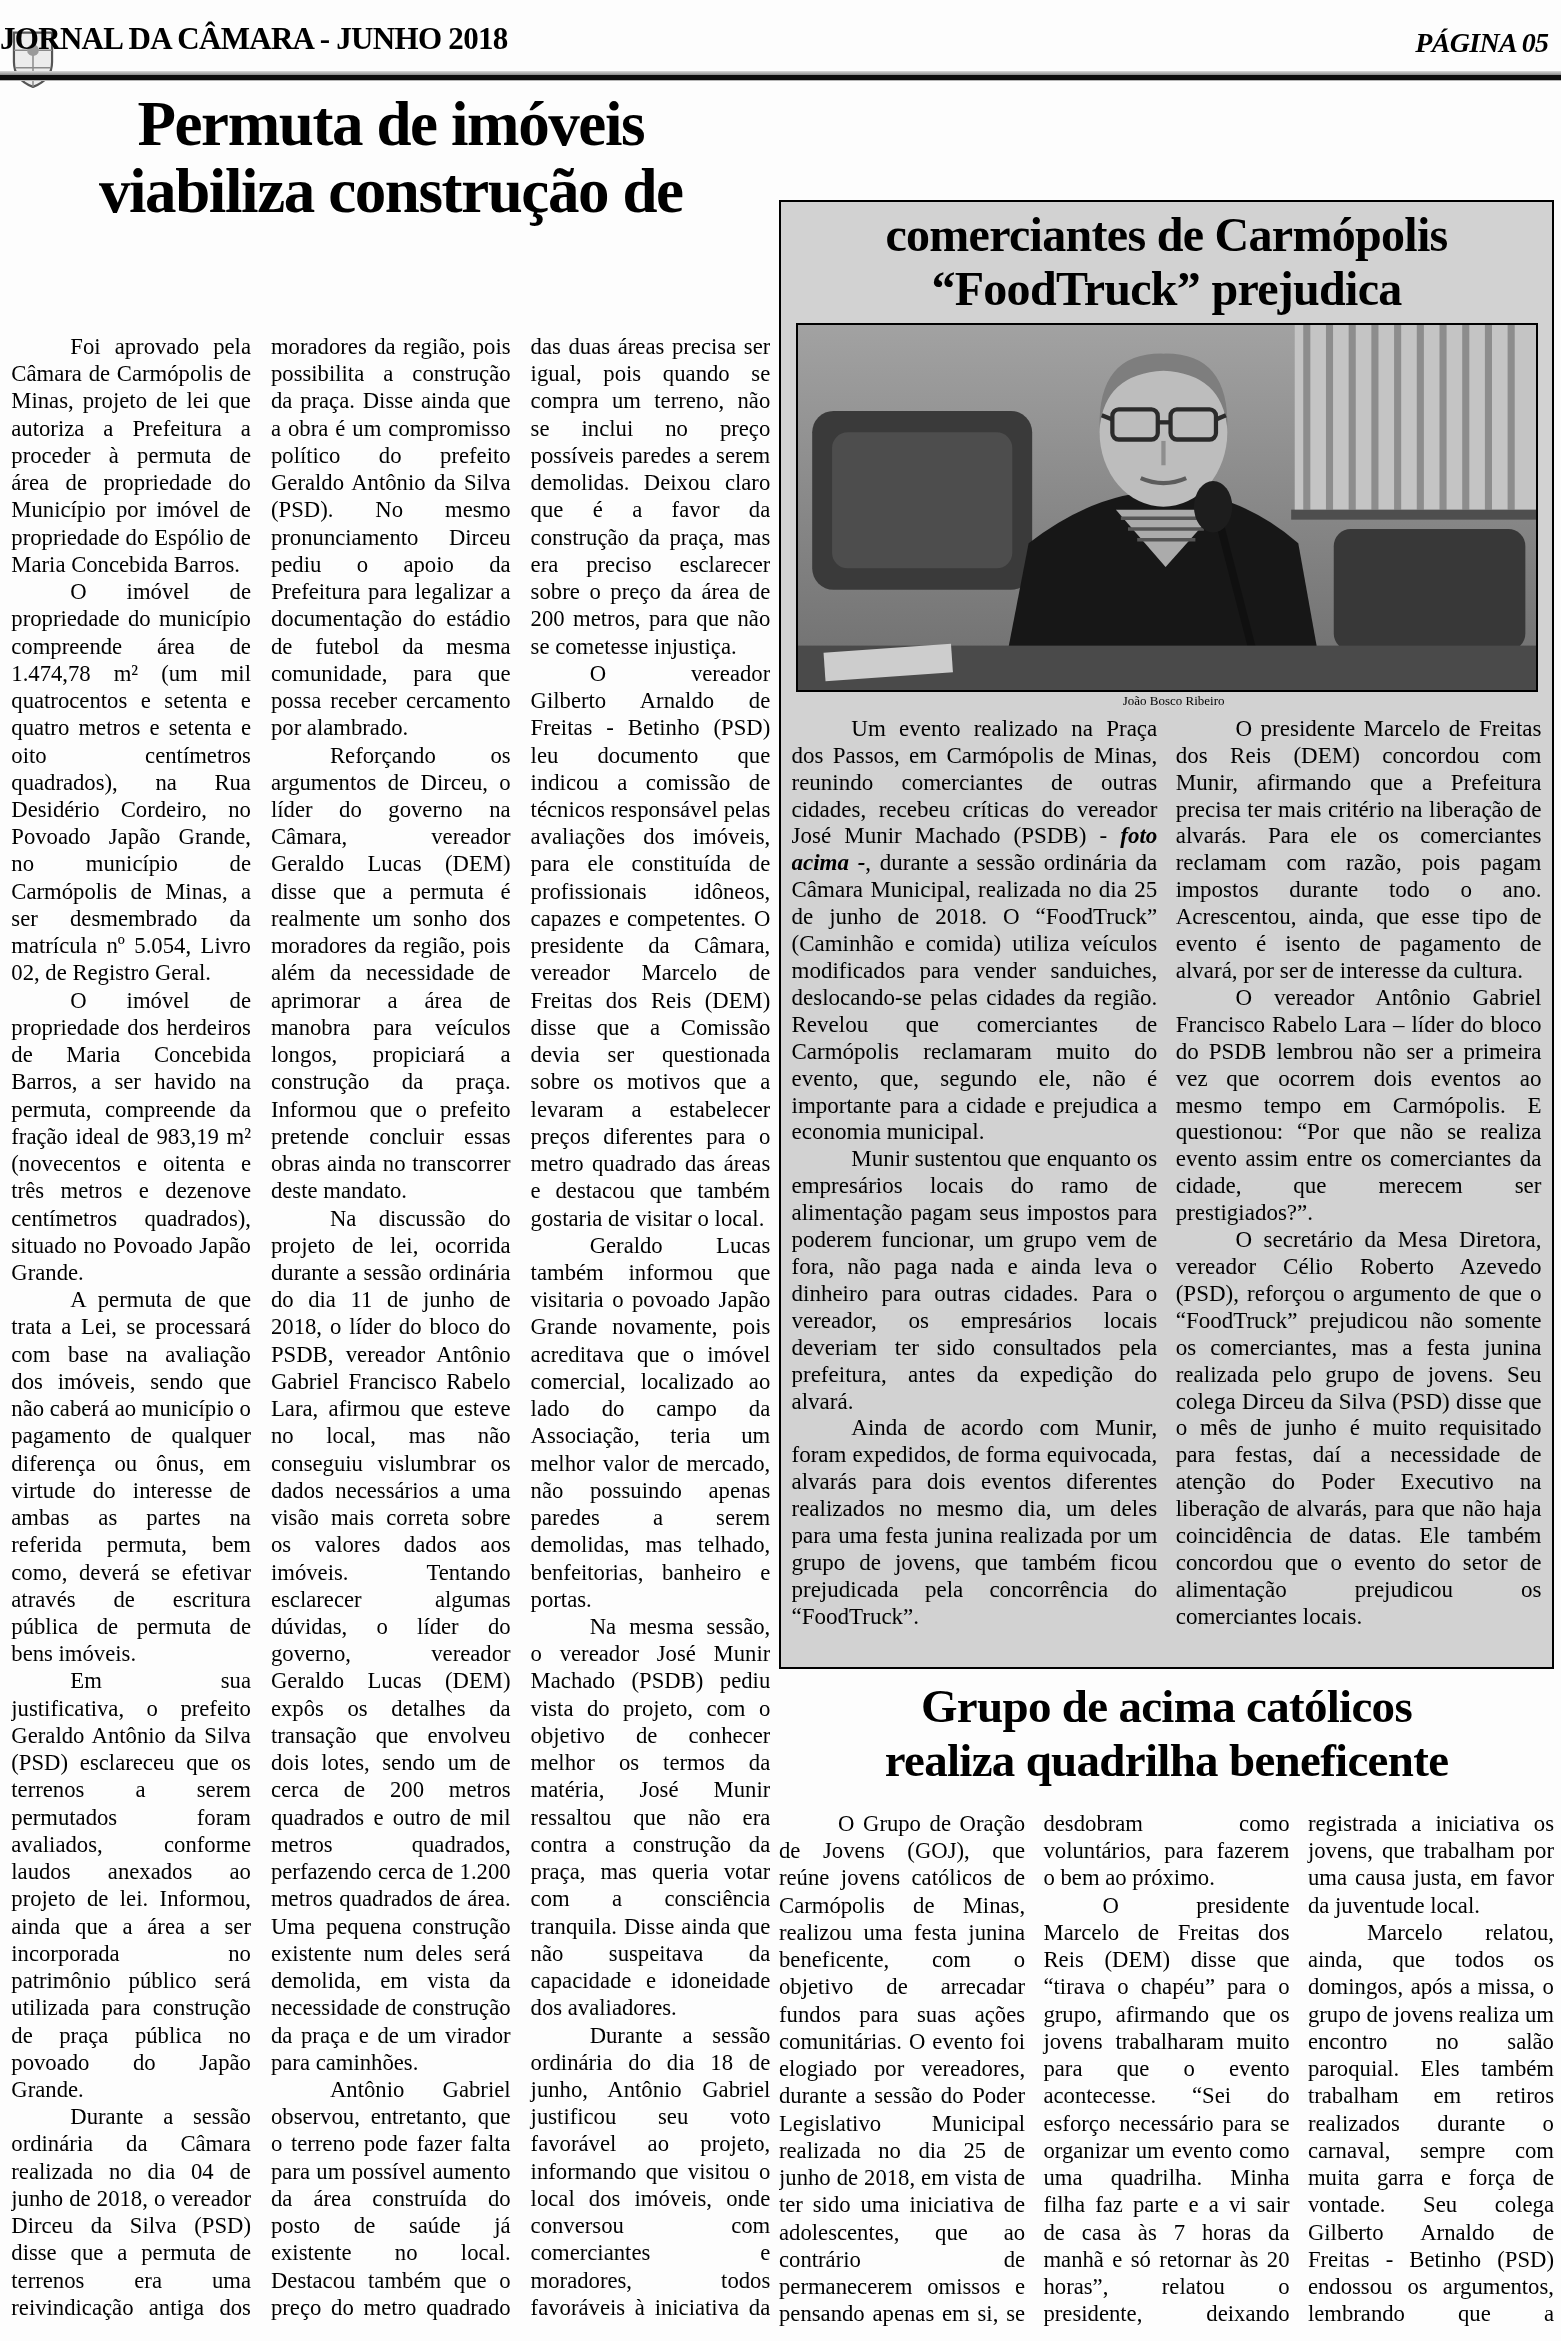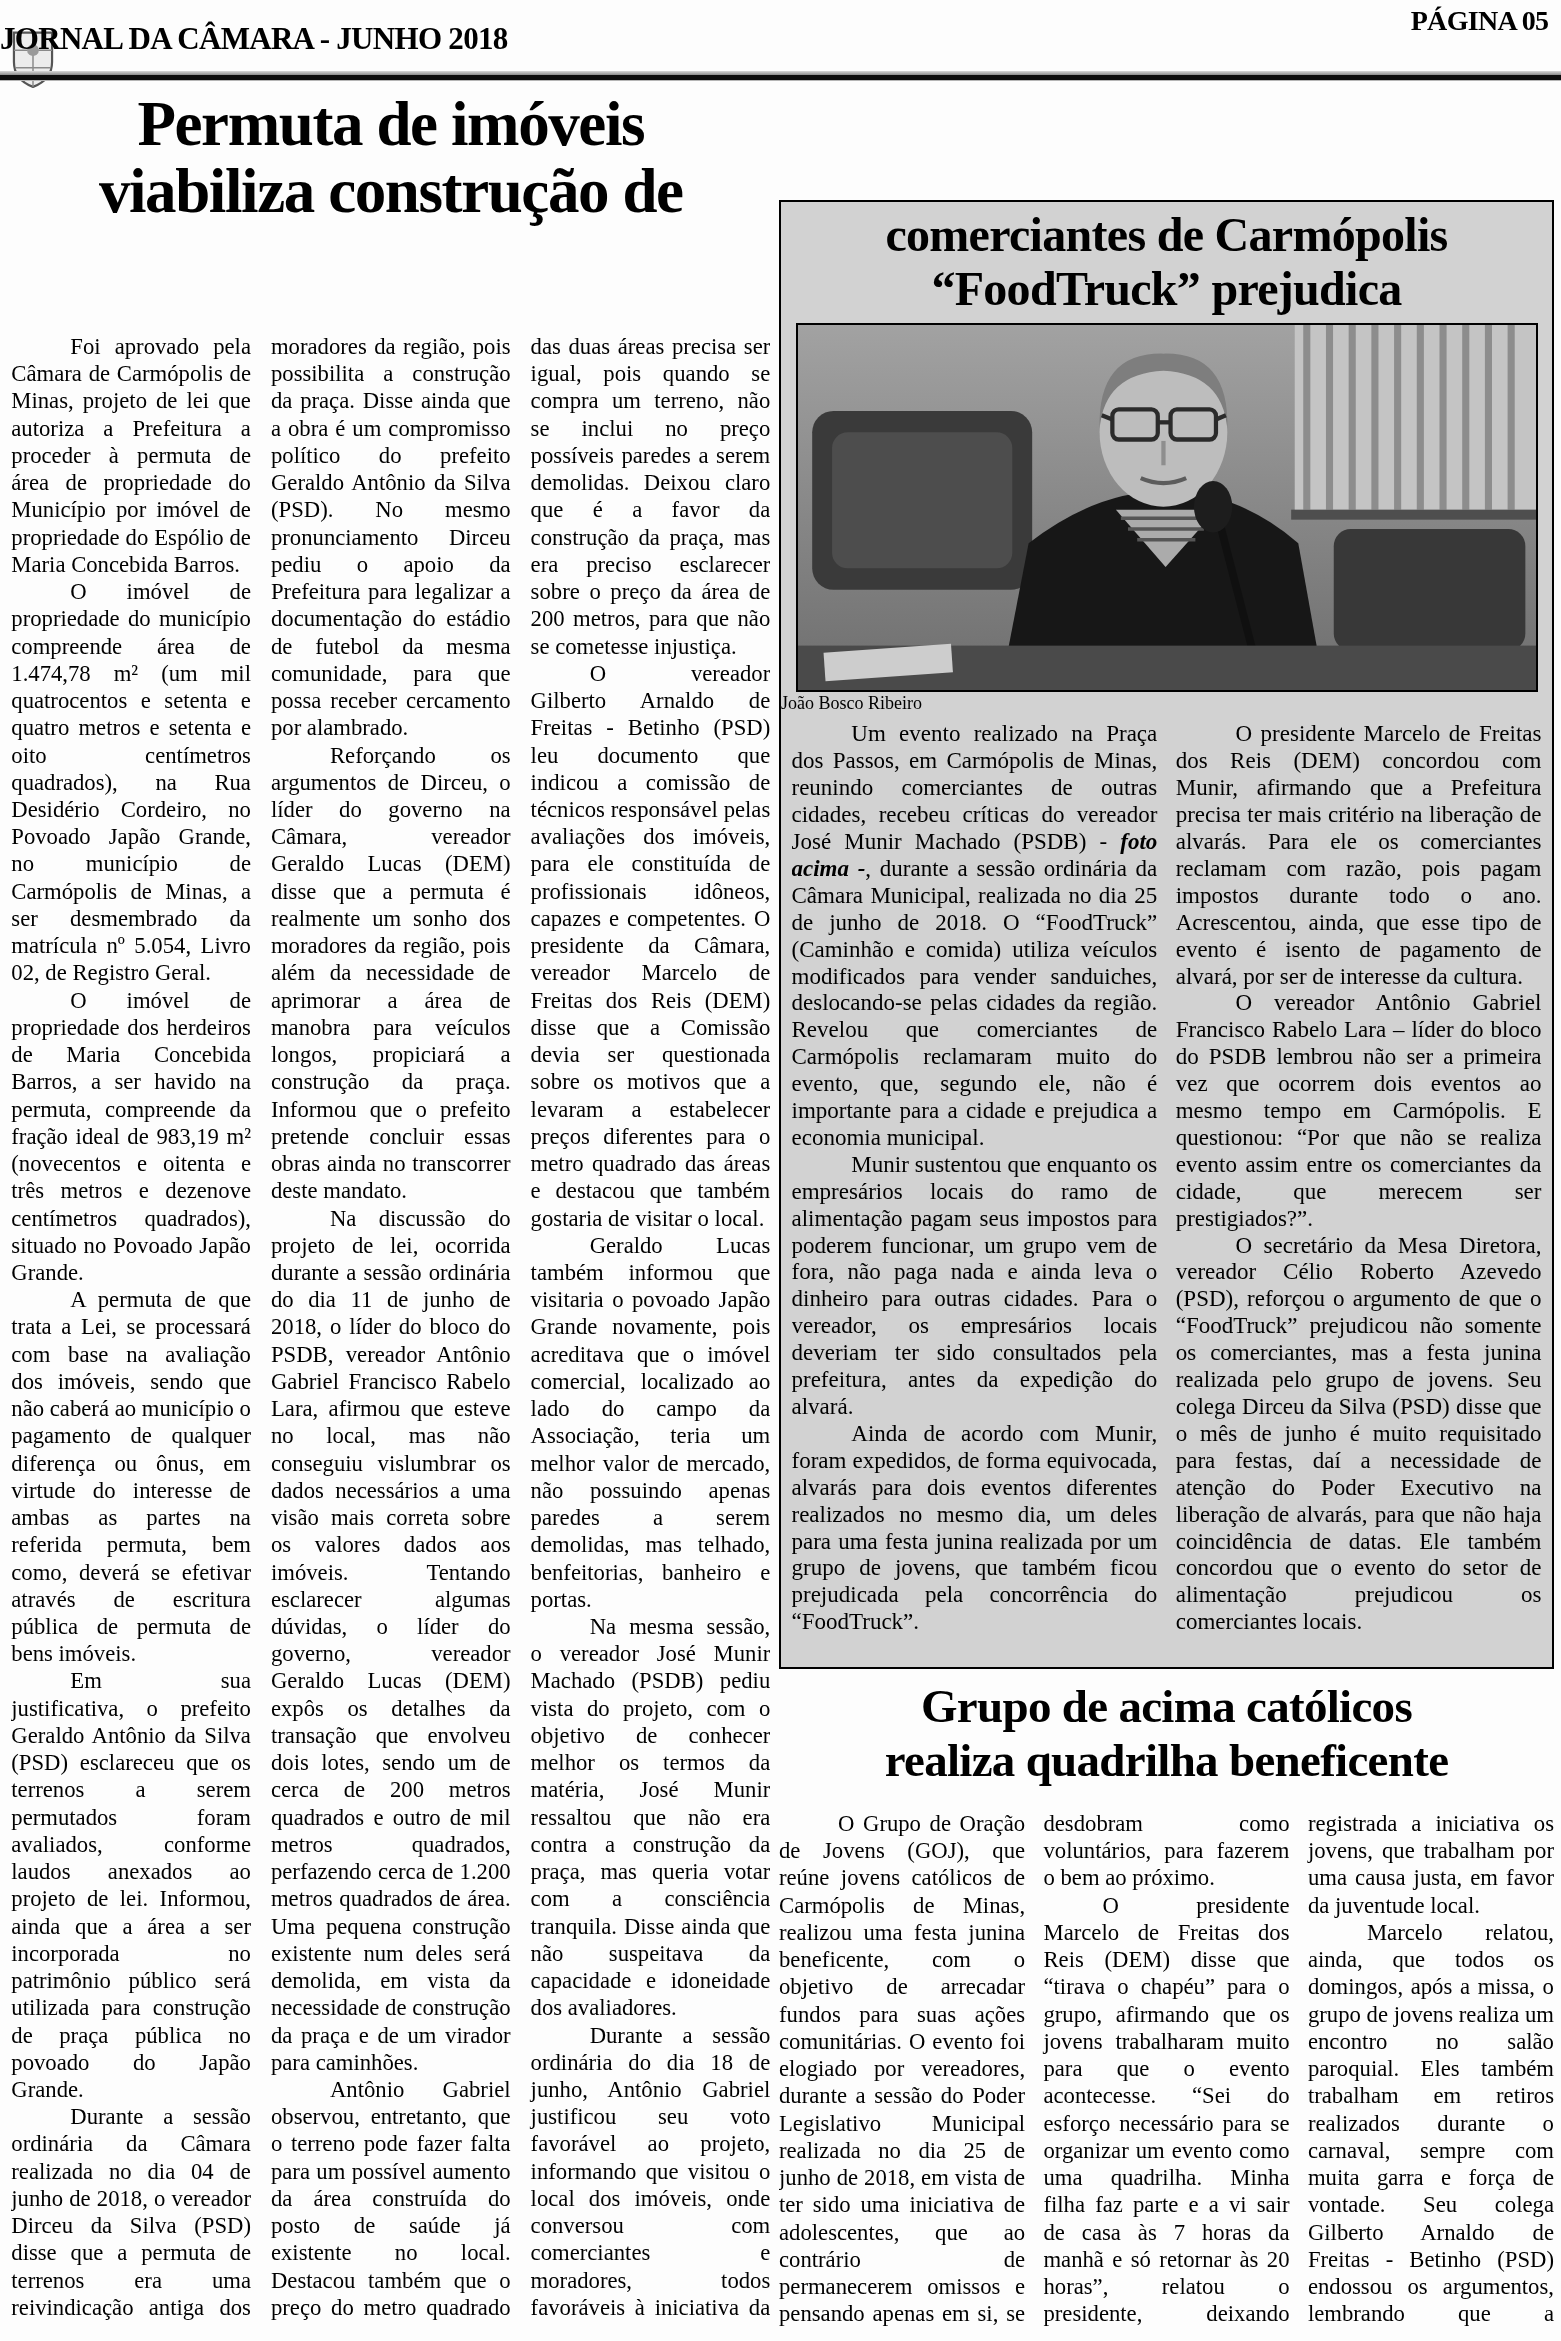--- a/index.html
+++ b/index.html
@@ -6,21 +6,21 @@
   .page{
     position:relative;width:1561px;height:2342px;background:#fdfdfd;
     font-family:"Liberation Serif","DejaVu Serif",serif;color:#000;overflow:hidden;
   }
   
   .masthead-title{
     position:absolute;top:21px;left:0;width:1561px;text-align:left;
     font-size:31px;font-weight:bold;letter-spacing:-0.7px;
   }
   .page-number{
-    position:absolute;top:5px;right:12.7px;font-size:28px;font-weight:bold;letter-spacing:-0.7px;
+    position:absolute;top:27px;right:12.7px;font-size:28px;font-weight:bold;letter-spacing:-0.7px;font-style:italic;
   }
   .header-rule{position:absolute;top:71px;left:0;width:1561px;}
   .header-rule .r1{height:3.5px;background:linear-gradient(#d8d8d8,#8a8a8a);}
   .header-rule .r2{height:5px;background:#0c0c0c;}
   .header-rule .r3{height:1.4px;background:#b5b5b5;}
   .logo{position:absolute;top:28px;left:11.3px;width:44px;height:62px;}
   
   .left-article{position:absolute;left:11.3px;top:91px;width:759px;}
   .headline-l{
     text-align:center;font-weight:bold;font-size:63px;line-height:1.06;
@@ -40,21 +40,21 @@
   .headline-ft{
     text-align:center;font-weight:bold;font-size:48px;line-height:1.13;
     letter-spacing:-0.7px;margin-top:5.7px;white-space:nowrap;
   }
   .photo-frame{
     width:738px;height:365px;margin:7px auto 0;border:2.1px solid #000;
     background:#777;overflow:hidden;
   }
   .photo-frame svg{display:block;width:100%;height:100%;}
   .photo-caption{
-    text-align:left;font-size:18px;padding:1.4px 5.7px 0 0;line-height:1.1;
+    text-align:center;font-size:13px;padding:1.4px 5.7px 0 0;line-height:1.1;margin-left:20px;
   }
   .ft-body{
     width:750px;height:957px;margin:8px auto 0;
     column-count:2;column-gap:18.4px;column-fill:auto;
     font-size:23px;line-height:1.17;text-align:justify;overflow:hidden;
   }
   .bi{font-weight:bold;font-style:italic;}
   
   .goj{position:absolute;left:779px;top:1679px;width:775px;}
   .headline-goj{

